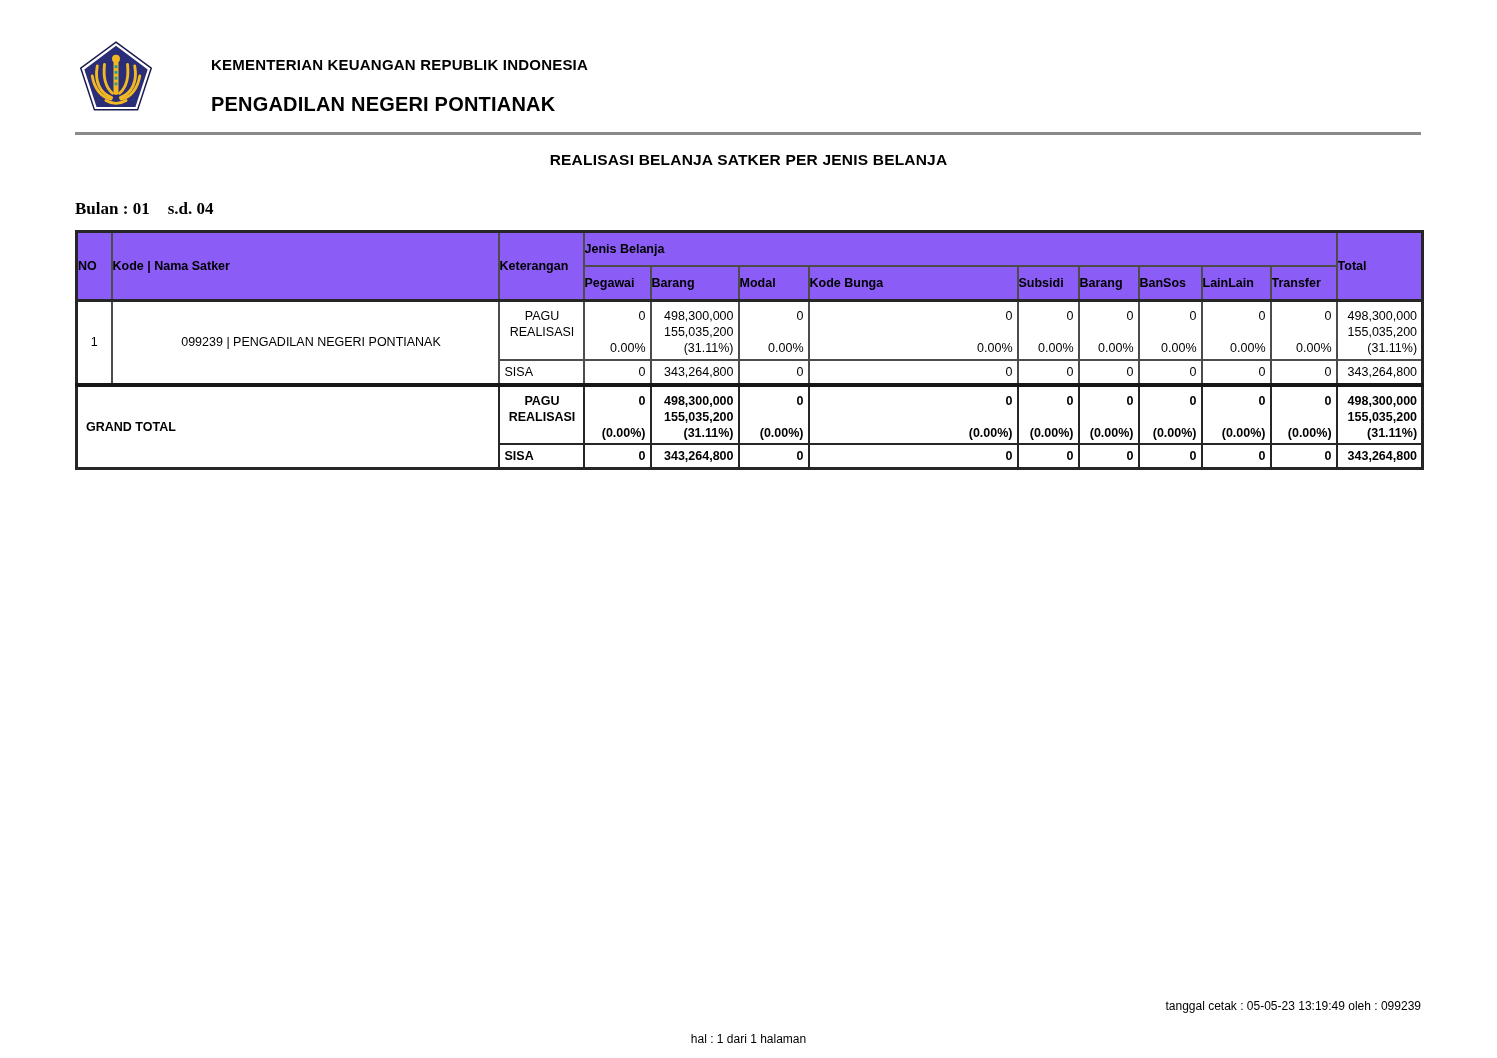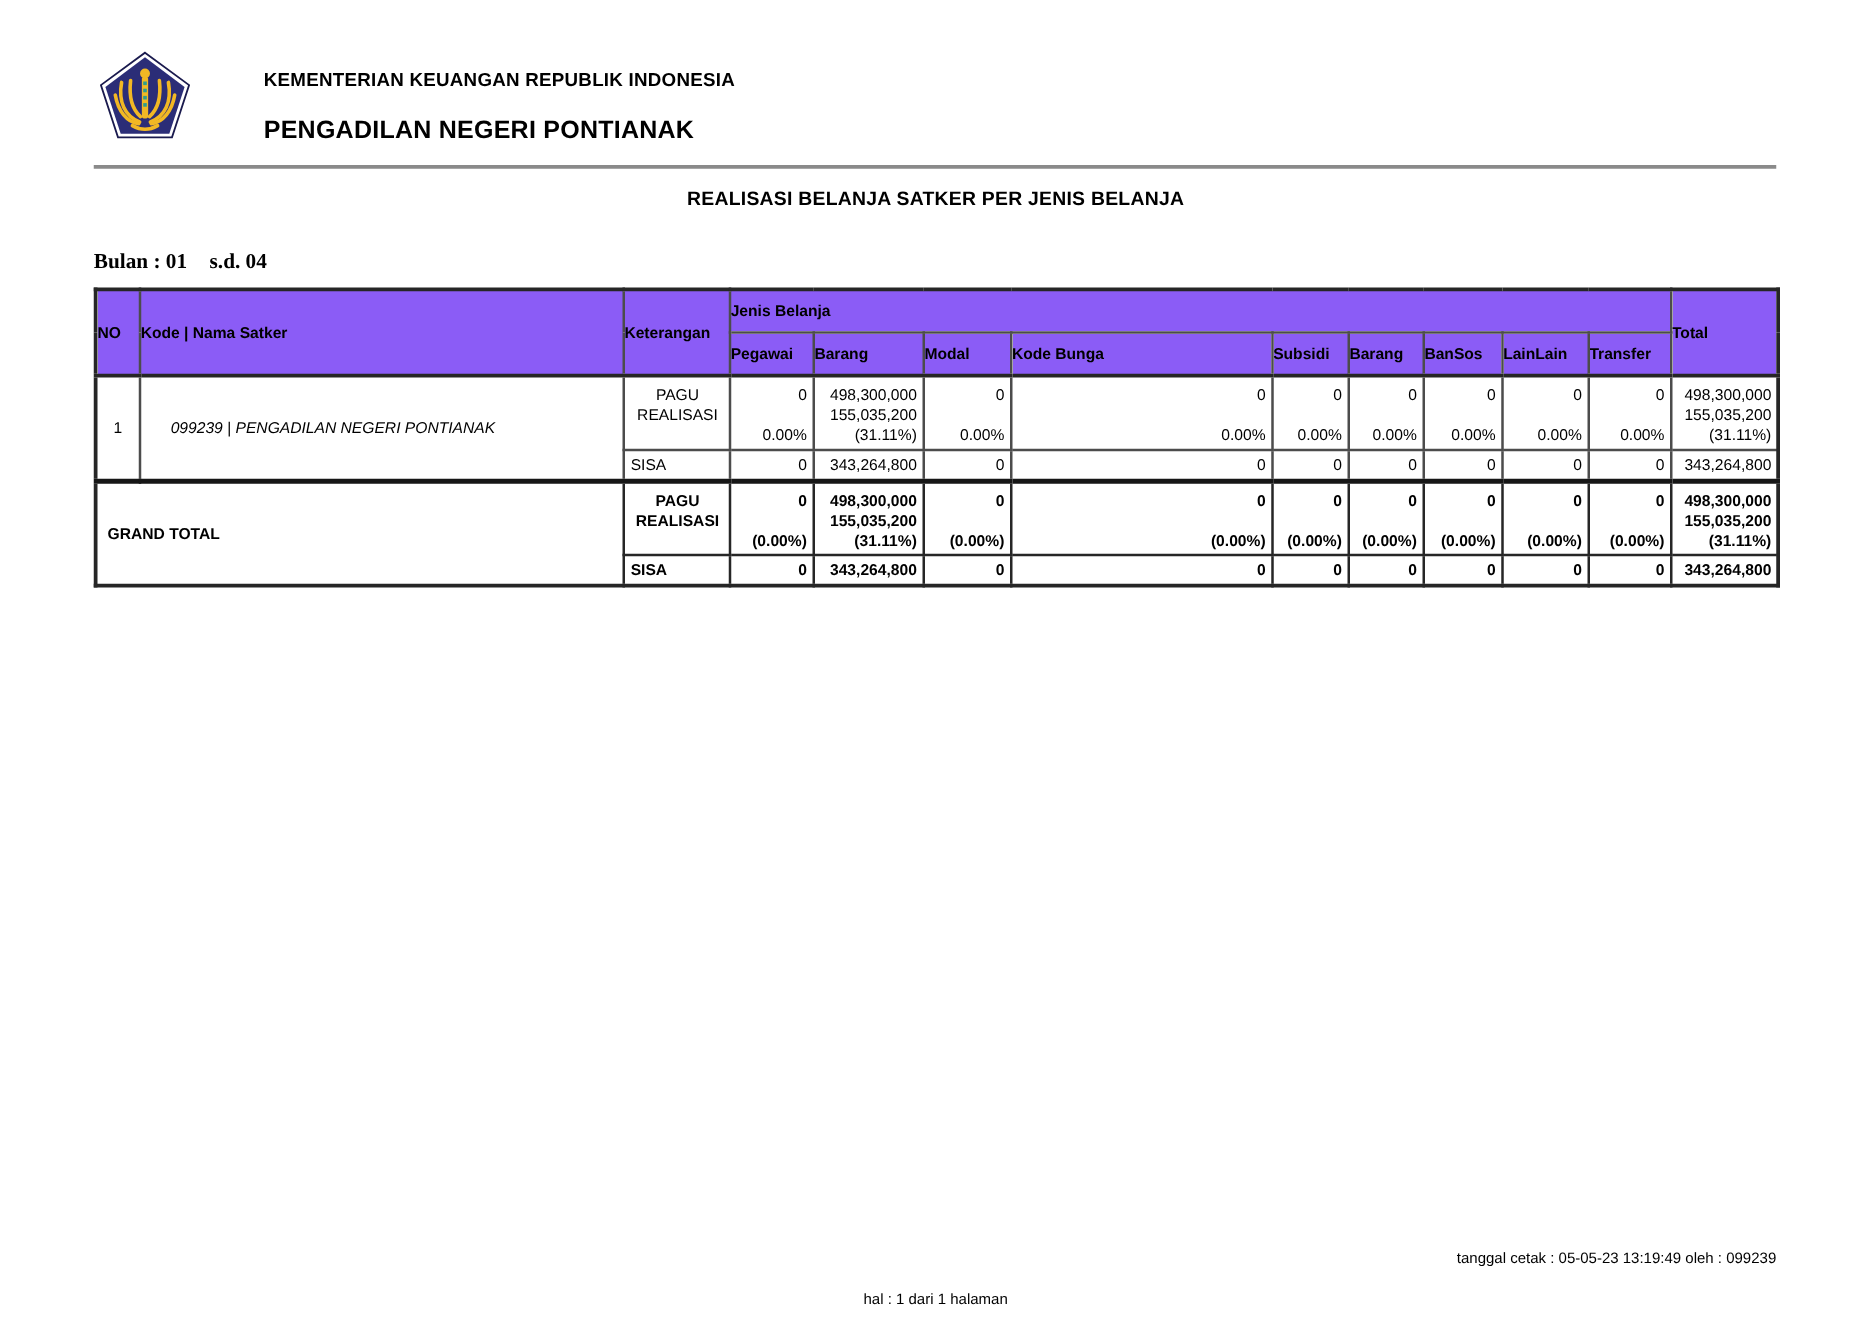--- a/index.html
+++ b/index.html
@@ -20,21 +20,21 @@
     position:absolute; left:75px; top:230px; width:1346px;
     border-collapse:collapse; table-layout:fixed; font-size:12.5px;
     border:3px solid #262626;
   }
   .tbl th, .tbl td { border:2px solid #4c4c4c; padding:0; overflow:hidden; }
   .tbl thead th { background:#8b5cf6; font-weight:bold; text-align:left; vertical-align:middle; }
   .hrow1 th { height:34px; }
   .hrow2 th { height:35px; }
   tr.body-first td { border-top:3px solid #262626; }
   td.no-cell { text-align:center; vertical-align:middle; }
-  td.satker-cell { text-align:left; vertical-align:middle; padding-left:24px;font-style:italic; }
+  td.satker-cell { text-align:center; vertical-align:middle; padding-left:12px; }
   td.ket-cell { text-align:center; vertical-align:top; padding:6px 3px 16px 5px; }
   td.ket-mid { text-align:left; vertical-align:middle; padding-left:5px; }
   .r-pagu td { height:59px; }
   .r-sisa td { height:25px; }
   td.val { text-align:right; vertical-align:top; padding:6px 4px 0 2px; }
   td.vs { text-align:right; vertical-align:middle; padding:0 4px; }
   .l { height:16px; line-height:16px; white-space:nowrap; }
   tr.grand td { font-weight:bold; border-color:#262626; }
   tr.grand-first td { border-top:4px solid #161616; }
   td.grand-label { text-align:left; vertical-align:middle; padding-left:8px; }

